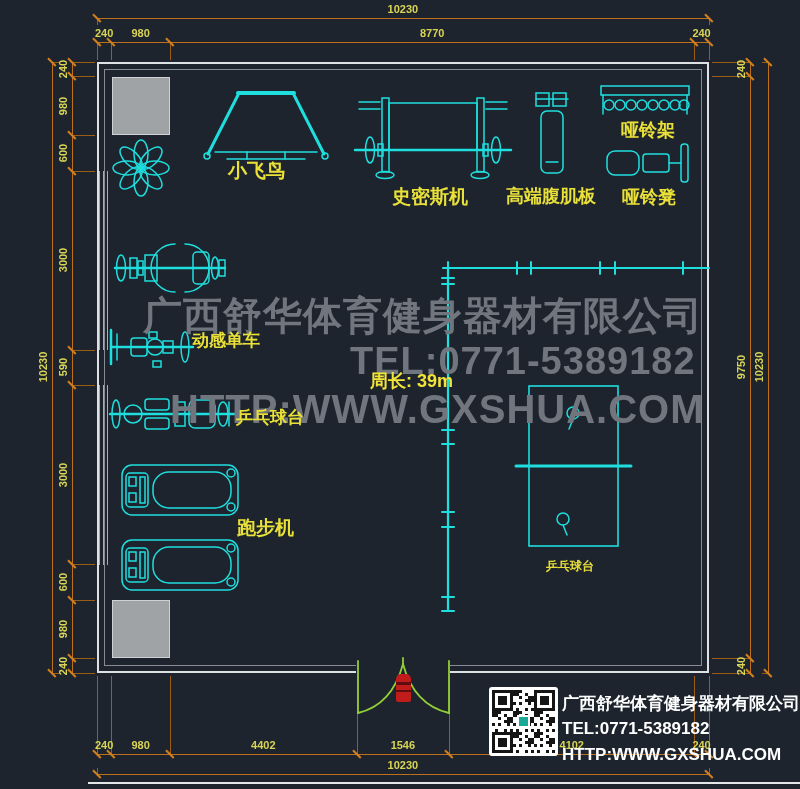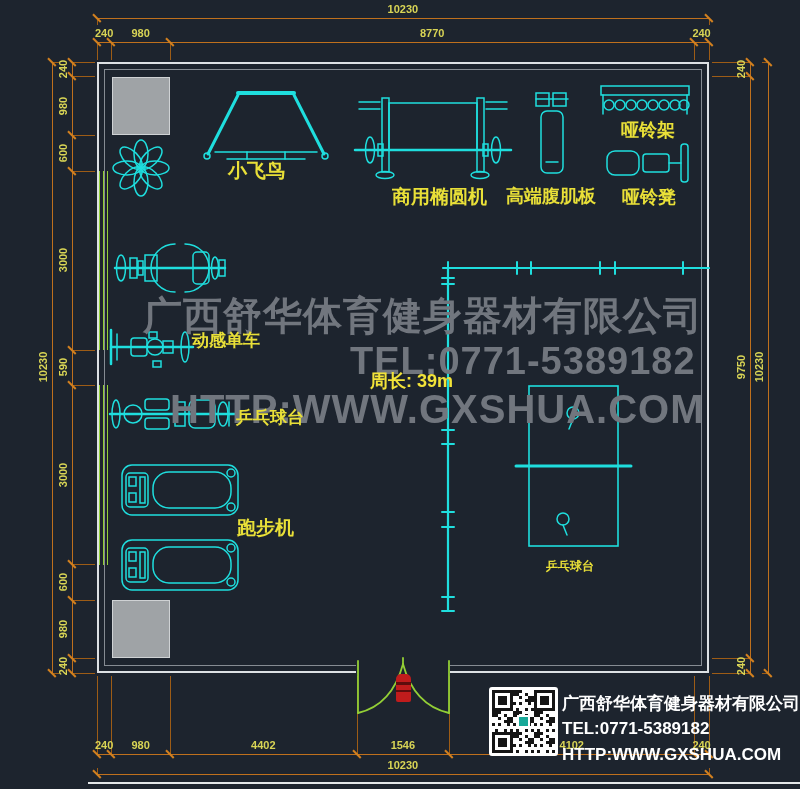--- a/index.html
+++ b/index.html
@@ -211,21 +211,21 @@
   </svg>
   <div class="door-marker"></div>
 
   <div class="wm" style="left:143px;top:289px;font-size:39px;">广西舒华体育健身器材有限公司</div>
   <div class="wm" style="left:350px;top:340px;font-size:38px;">TEL:0771-5389182</div>
   <div class="wm" style="left:170px;top:387px;font-size:40px;">HTTP:WWW.GXSHUA.COM</div>
 
   <div class="plan-info" style="left:370px;top:369px;">周长: 39m</div>
 
   <div class="eq-label" style="left:228px;top:158px;font-size:19px;text-align:center;">小飞鸟</div>
-  <div class="eq-label" style="left:392px;top:184px;font-size:19px;">商用椭圆机</div>
+  <div class="eq-label" style="left:392px;top:184px;font-size:19px;">史密斯机</div>
   <div class="eq-label" style="left:506px;top:184px;font-size:18px;">高端腹肌板</div>
   <div class="eq-label" style="left:621px;top:118px;font-size:18px;">哑铃架</div>
   <div class="eq-label" style="left:622px;top:185px;font-size:18px;">哑铃凳</div>
   <div class="eq-label" style="left:192px;top:329px;font-size:17px;">动感单车</div>
   <div class="eq-label" style="left:236px;top:406px;font-size:17px;">乒乓球台</div>
   <div class="eq-label" style="left:237px;top:515px;font-size:19px;">跑步机</div>
   <div class="eq-label" style="left:546px;top:558px;font-size:12px;">乒乓球台</div>
 
   <div class="qr-box">
       <div id="qr"><svg width="63" height="63" fill="#151515">

